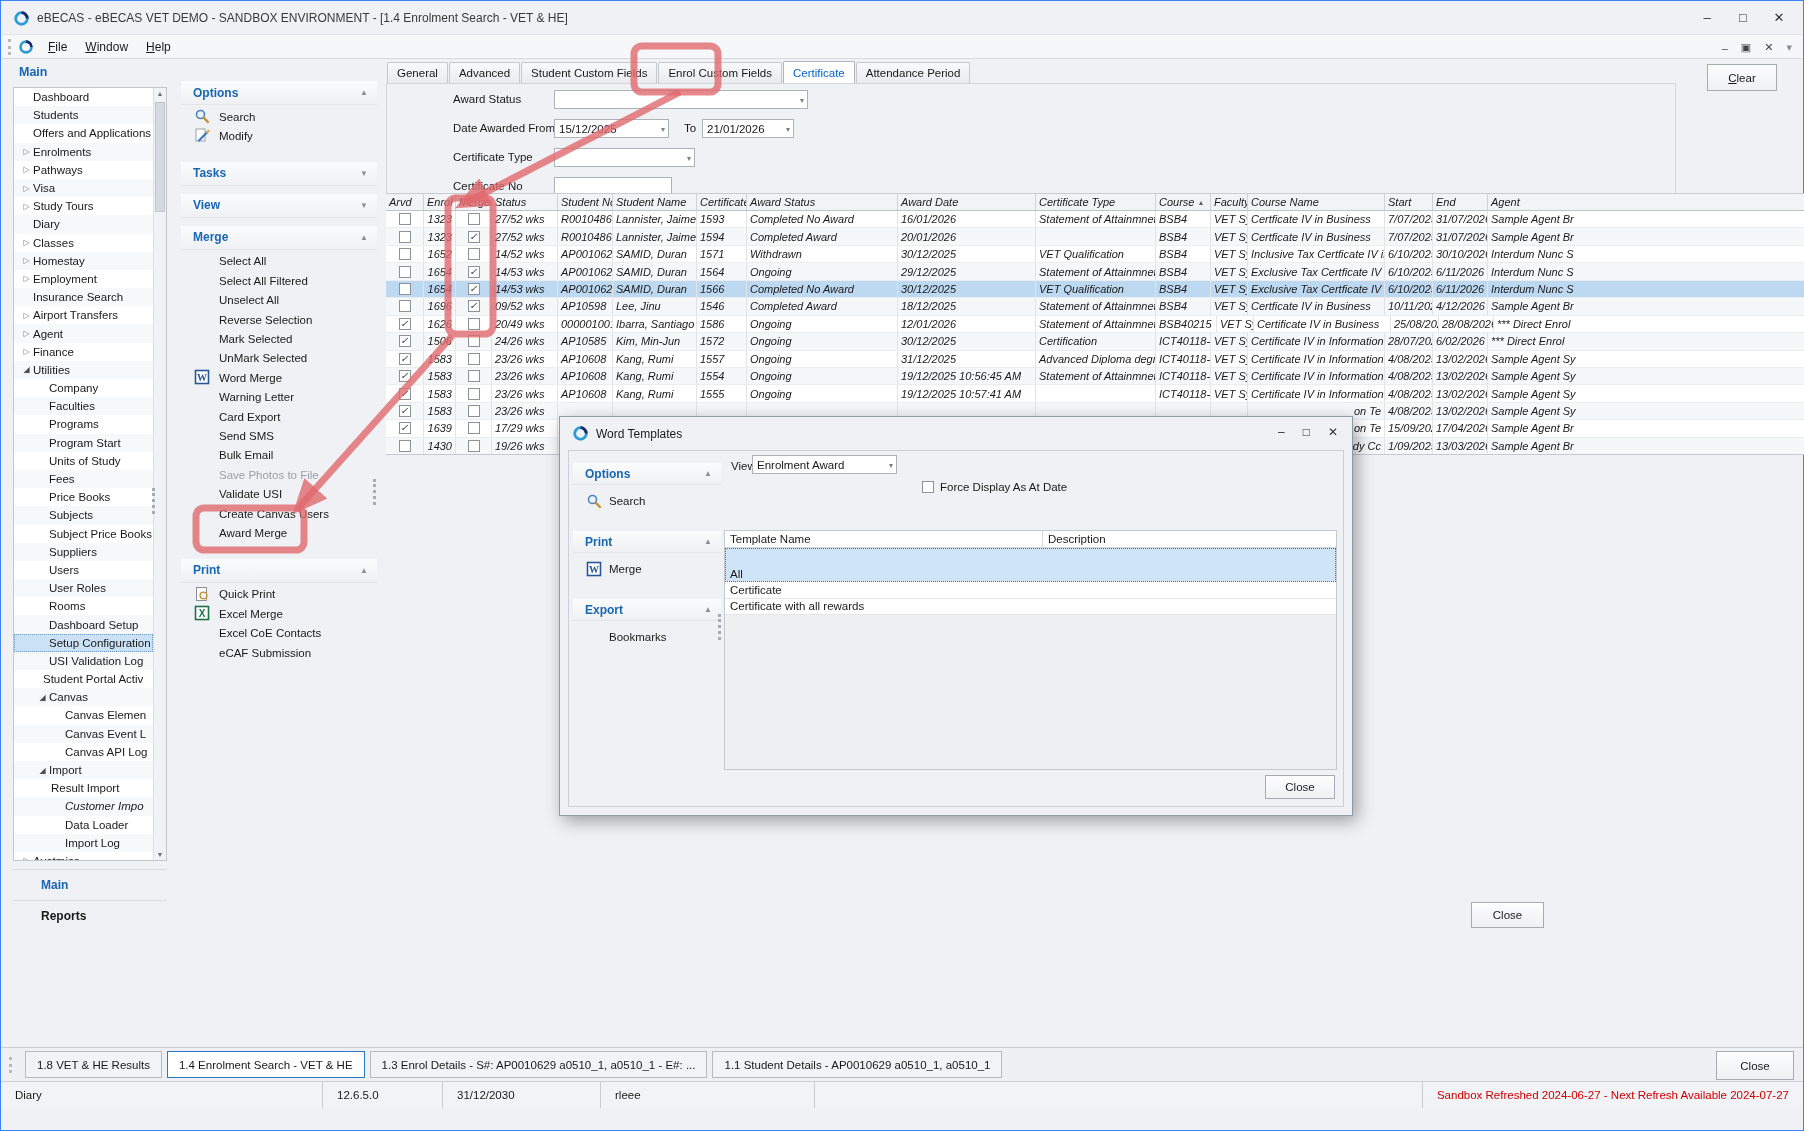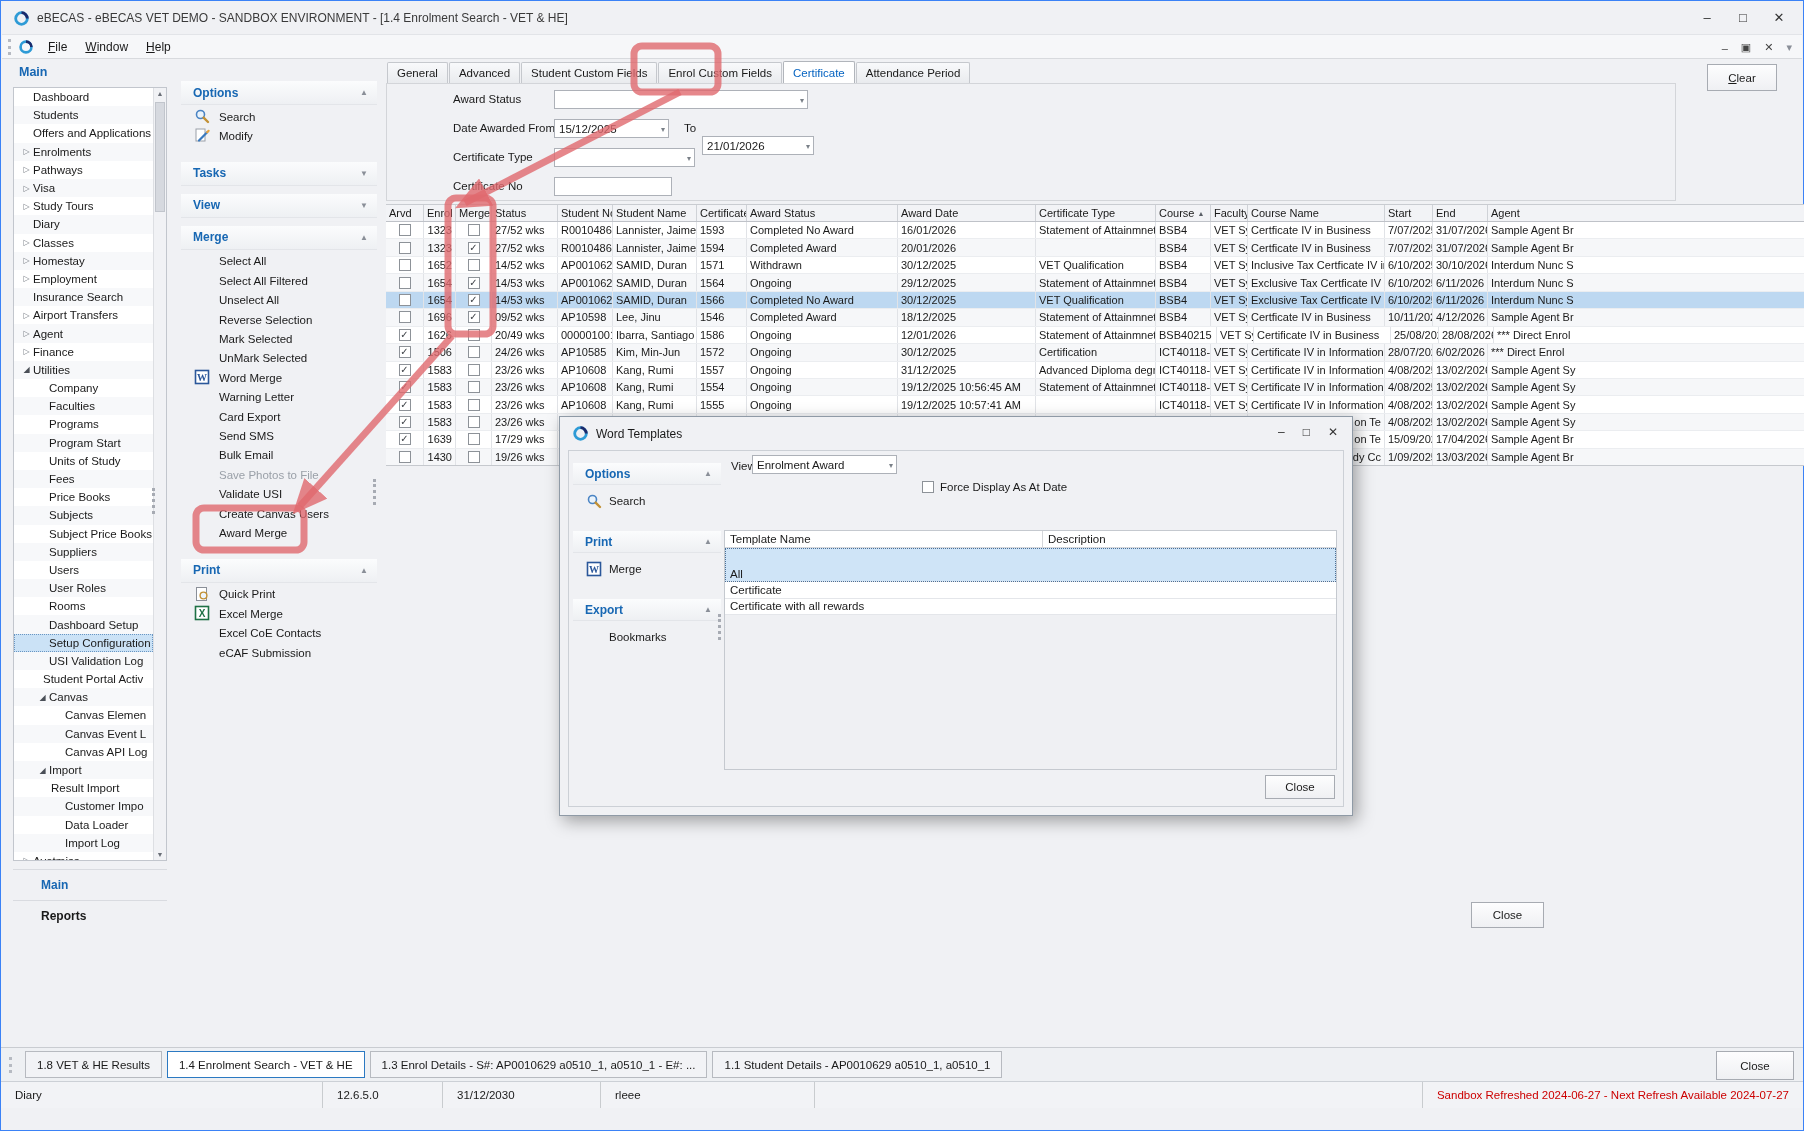--- a/index.html
+++ b/index.html
@@ -57,21 +57,21 @@
   .tab.active { background:#fff; color:#0563c1; height:22px; border-color:#b1b5bb; }
   .filter-panel { position:absolute; left:7px; top:22px; width:1290px; height:118px; border:1px solid #d3d5d9; }
   .f-label { position:absolute; font-size:11.5px; }
   .f-combo { position:absolute; height:19px; background:#fff; border:1px solid #adb1b8; font-size:11.5px; display:flex; align-items:center; padding:0 15px 0 4px; }
   .f-input { position:absolute; height:19px; background:#fff; border:1px solid #adb1b8; font-size:11.5px; }
   .f-arrow { position:absolute; right:3px; top:5px; font-size:8px; color:#7a8088; }
   .btn { background:linear-gradient(#fdfdfe,#eff0f3); border:1px solid #a7abb2; font-size:11.5px; display:flex; align-items:center; justify-content:center; }
   .clear-btn { position:absolute; left:1328px; top:3px; width:70px; height:27px; }
 
   
-  .grid { position:absolute; left:7px; top:143px; width:1419px; }
+  .grid { position:absolute; left:7px; top:132px; width:1419px;font-style:italic; }
   .grid-header { display:flex; height:18px; background:#f2f3f6; border-top:1px solid #c9ccd1; border-bottom:1px solid #bfc2c8; }
   .gh-cell { flex:none; border-right:1px solid #cfd2d7; font-size:11px; padding:1px 3px; display:flex; align-items:center; gap:3px; overflow:hidden; white-space:nowrap; }
   .sort { font-size:7px; color:#5a5f67; }
   .grid-row { display:flex; height:17.45px; background:#fff; border-bottom:1px solid #ebedf0; }
   .grid-row.alt { background:#f6f7f9; }
   .grid-row.selected { background:#bdd8f1; }
   .grid-row:last-child { border-bottom:1px solid #c6c9ce; }
   .g-cell { flex:none; border-right:1px solid #e1e3e7; font-size:11px; padding:1px 3px; white-space:nowrap; overflow:hidden; display:flex; align-items:center; }
   .g-cell.r { justify-content:flex-end; }
   .g-cell.c { justify-content:center; }
@@ -298,21 +298,21 @@
             <span>Canvas API Log</span>
           </div>
           <div class="tree-row alt" style="padding-left: 22px;">
             <span class="tree-glyph exp">◢</span>
             <span>Import</span>
           </div>
           <div class="tree-row" style="padding-left: 24px;">
             <span class="tree-glyph"></span>
             <span>Result Import</span>
           </div>
-          <div class="tree-row alt" style="padding-left: 38px;">
+          <div class="tree-row alt" style="padding-left: 38px; font-style: italic;">
             <span class="tree-glyph"></span>
             <span>Customer Impo</span>
           </div>
           <div class="tree-row" style="padding-left: 38px;">
             <span class="tree-glyph"></span>
             <span>Data Loader</span>
           </div>
           <div class="tree-row alt" style="padding-left: 38px;">
             <span class="tree-glyph"></span>
             <span>Import Log</span>
@@ -469,21 +469,21 @@
           <span></span>
           <span class="f-arrow">▾</span>
         </span>
 
       <span class="f-label" style="left:66px; top:38px;">Date Awarded From</span>
       <span class="f-combo" style="left:167px; top:35px; width:115px;">
           <span>15/12/2025</span>
           <span class="f-arrow">▾</span>
         </span>
       <span class="f-label" style="left:297px; top:38px;">To</span>
-      <span class="f-combo" style="left:315px; top:35px; width:112px;margin-top:17px;">
+      <span class="f-combo" style="left:315px; top:35px; width:92px;">
           <span>21/01/2026</span>
           <span class="f-arrow">▾</span>
         </span>
 
       <span class="f-label" style="left:66px; top:67px;">Certificate Type</span>
       <span class="f-combo" style="left:167px; top:64px; width:141px;">
           <span></span>
           <span class="f-arrow">▾</span>
         </span>
 

